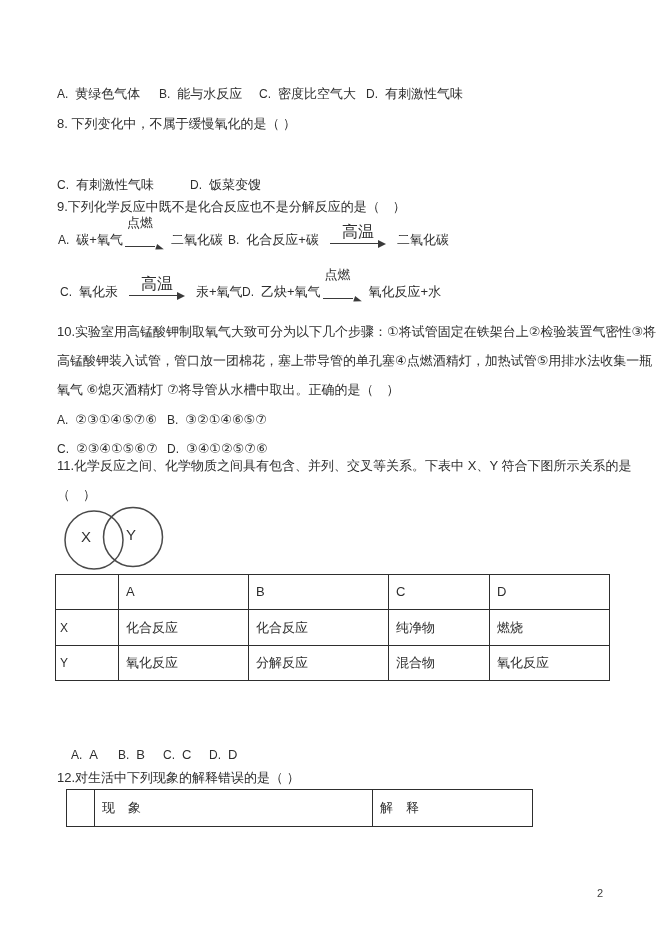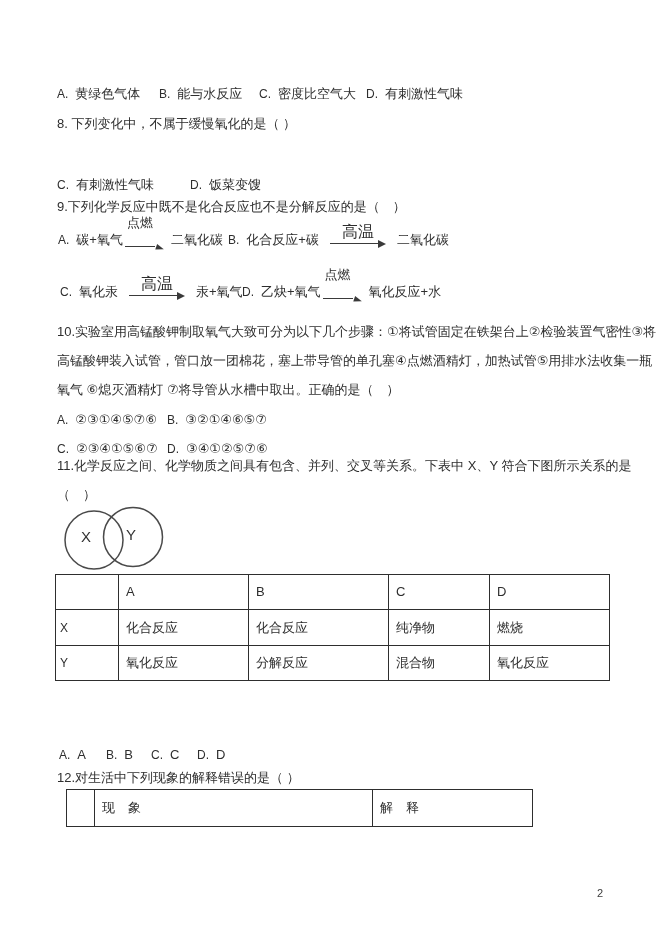--- a/index.html
+++ b/index.html
@@ -150,21 +150,21 @@
       <tr style="height:35px;">
         <td class="rowlab">Y</td>
         <td>氧化反应</td>
         <td>分解反应</td>
         <td>混合物</td>
         <td>氧化反应</td>
       </tr>
     </tbody>
   </table>
 
-  <div class="abs" style="top:747px; left:59px; width:300px; height:16px;">
+  <div class="abs" style="top:747px; left:71px; width:300px; height:16px;">
     <span class="opt" style="left:0;"><span class="opt-label">A.</span><span>A</span></span>
     <span class="opt" style="left:47px;"><span class="opt-label">B.</span><span>B</span></span>
     <span class="opt" style="left:92px;"><span class="opt-label">C.</span><span>C</span></span>
     <span class="opt" style="left:138px;"><span class="opt-label">D.</span><span>D</span></span>
   </div>
 
   <div class="abs" style="top:770px; left:57px;">12.对生活中下列现象的解释错误的是（ ）</div>
 
   <table class="abs" style="top:789px; left:54px; width:466px;margin-left:12px;">
     <colgroup>

